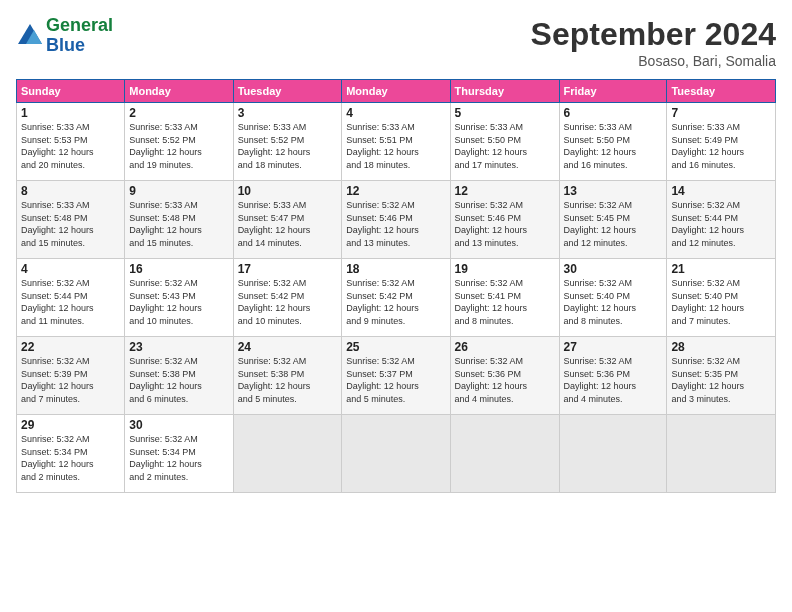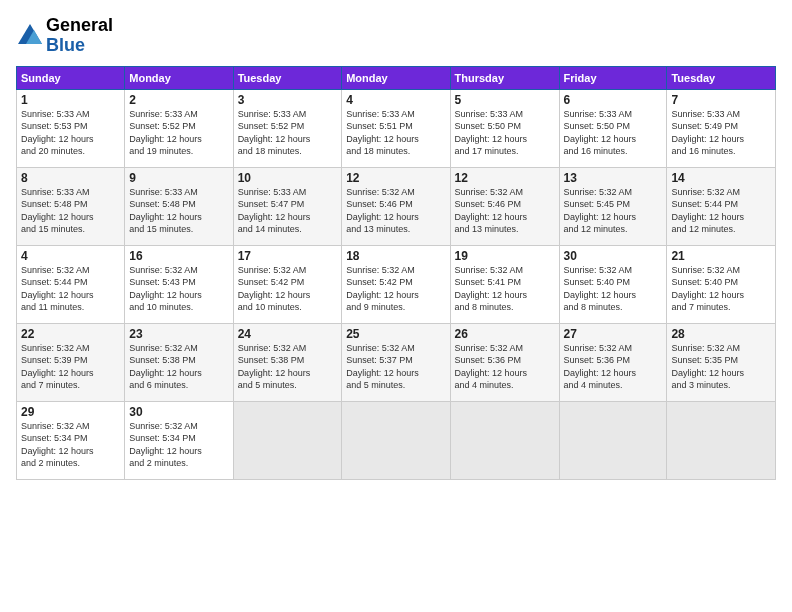--- a/index.html
+++ b/index.html
@@ -26,21 +26,21 @@
       display: flex;
       align-items: center;
     }
     .logo-text {
       font-size: 18px;
       font-weight: bold;
       color: #333;
       line-height: 1.1;
     }
     .logo-text span {
-      color: #000000;
+      color: #15803d;
     }
     .logo-icon {
       width: 28px;
       height: 28px;
       margin-right: 2px;
     }
     .title-block {
       text-align: right;
     }
     .month-title {
@@ -51,21 +51,21 @@
     .subtitle {
       font-size: 14px;
       color: #555;
     }
     .calendar {
       width: 100%;
       border-collapse: collapse;
       font-size: 9.5px;
     }
     .calendar th {
-      background: #6d28d9;
+      background: #ec4899;
       color: #fff;
       padding: 5px 4px;
       text-align: left;
       font-size: 11px;
       font-weight: bold;
       border: 1px solid #1a5fa8;
     }
     .calendar td {
       border: 1px solid #ccc;
       padding: 3px 4px;
@@ -101,20 +101,24 @@
     <div class="logo">
       <svg class="logo-icon" viewBox="0 0 28 28">
         <polygon points="14,2 26,22 2,22" fill="#1a5fa8"></polygon>
         <polygon points="18,8 26,22 10,22" fill="#4a9fd4"></polygon>
       </svg>
       <div class="logo-text">
         <span>General</span><br>
         <span style="color:#1a5fa8;">Blue</span>
       </div>
     </div>
+    <div class="title-block">
+      <div class="month-title">September 2024</div>
+      <div class="subtitle">Bosaso, Bari, Somalia</div>
+    </div>
   </div>
 
   <table class="calendar">
     <thead>
       <tr>
       <th>Sunday</th>
           <th>Monday</th>
           <th>Tuesday</th>
           <th>Monday</th>
           <th>Thursday</th>

